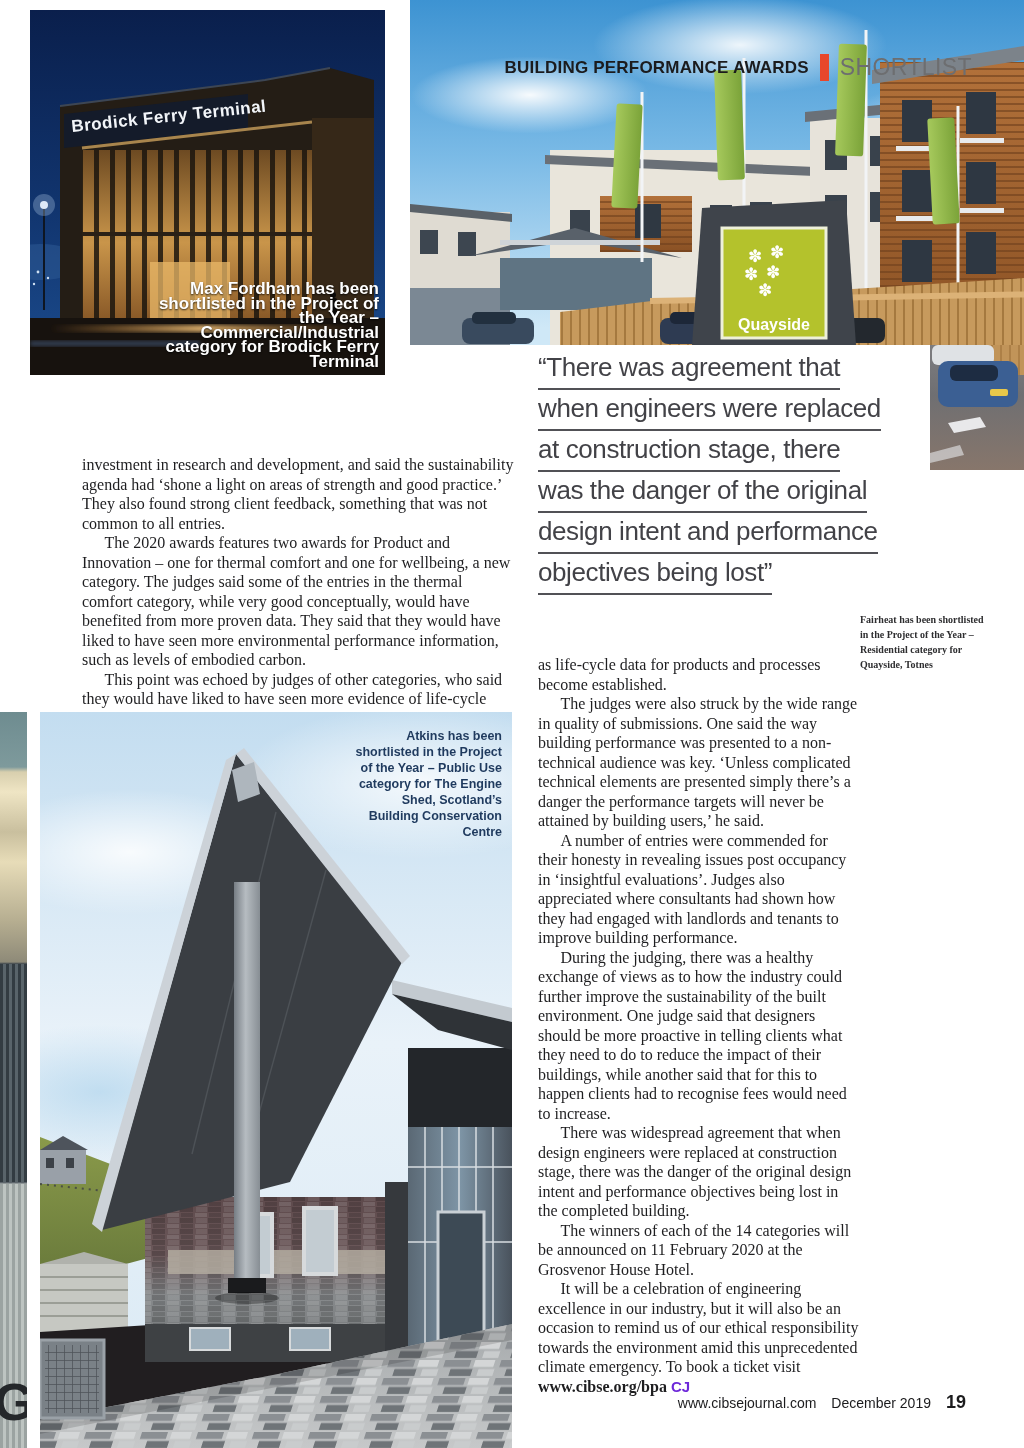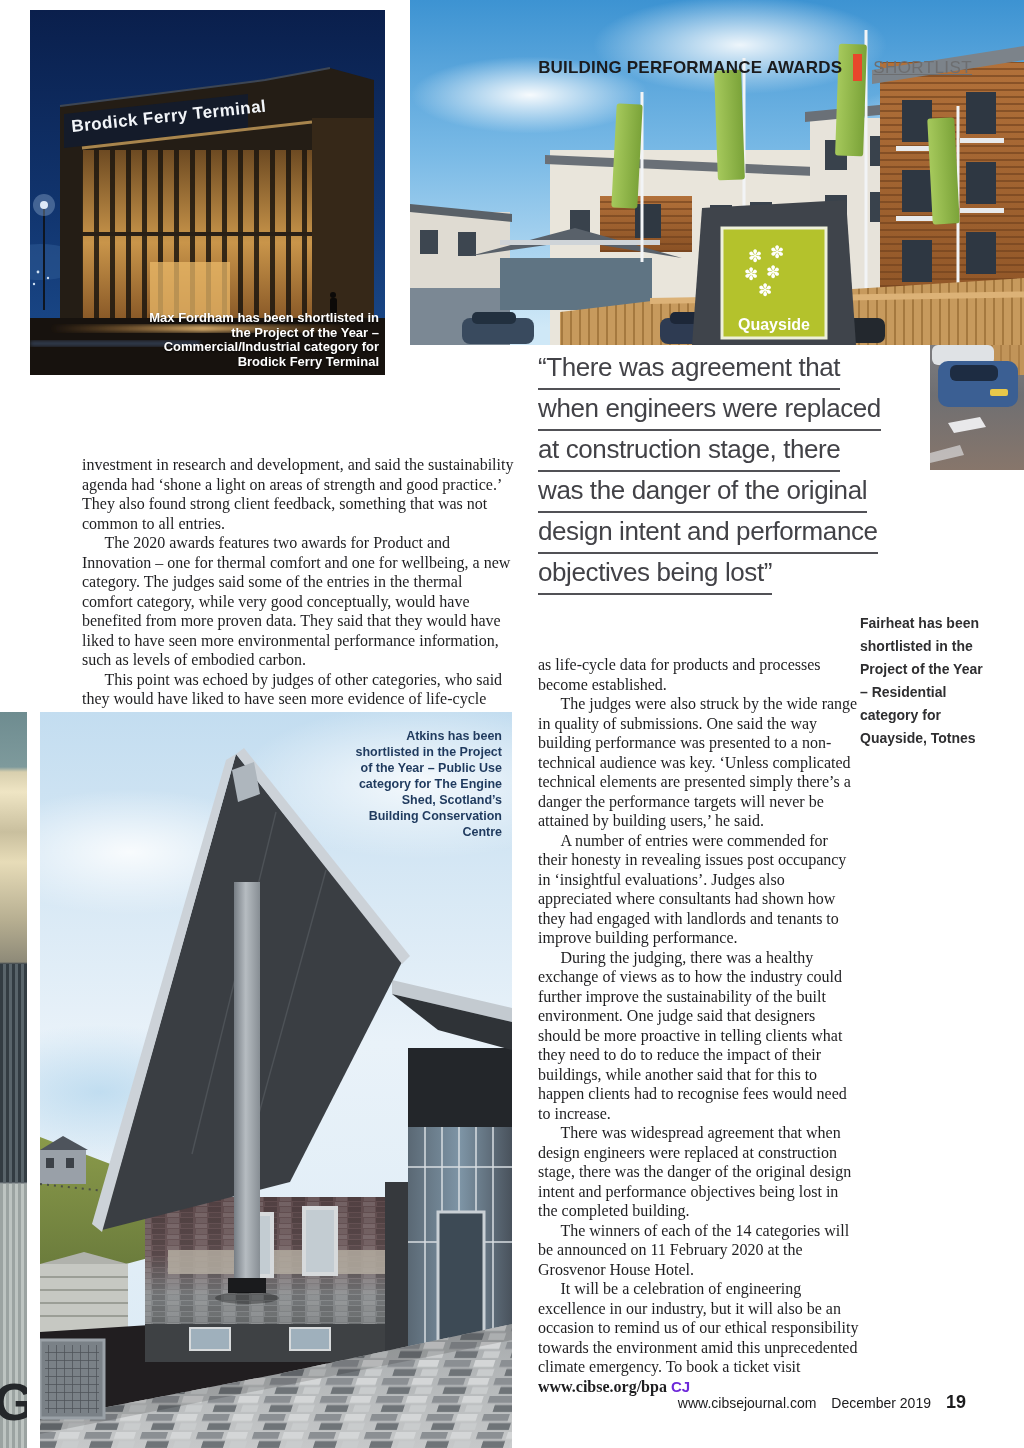--- a/index.html
+++ b/index.html
@@ -9,62 +9,62 @@
     font-family:"Liberation Serif", serif; color:#1c1c1e; overflow:hidden;
   }
   .photo { position:absolute; overflow:hidden; }
   .photo svg { position:absolute; inset:0; width:100%; height:100%; display:block; }
 
   
   .brodick { left:30px; top:10px; width:355px; height:365px;
     background:linear-gradient(180deg,#0a1f4c 0%,#11356f 55%,#1c4d8f 100%); }
   .brodick-caption {
     position:absolute; right:6px; bottom:6px; width:230px; text-align:right;
-    font-family:"Liberation Sans", sans-serif; font-weight:bold; font-size:13px;
+    font-family:"Liberation Sans", sans-serif; font-weight:bold; font-size:17px;
     line-height:14.5px; color:#ffffff; text-shadow:0 1px 2px rgba(0,0,0,.8);
   }
 
   
   .quayside { left:410px; top:0; width:614px; height:345px;
     background:
       radial-gradient(ellipse 170px 55px at 120px 95px, rgba(255,255,255,.95), rgba(255,255,255,0) 70%),
       radial-gradient(ellipse 210px 70px at 330px 45px, rgba(255,255,255,.9), rgba(255,255,255,0) 70%),
       radial-gradient(ellipse 190px 75px at 555px 135px, rgba(255,255,255,.85), rgba(255,255,255,0) 72%),
       linear-gradient(180deg,#3d93d2 0%,#7abae6 45%,#cfe8f7 95%);
   }
   .quayside-ext { left:930px; top:345px; width:94px; height:125px;
     background:linear-gradient(180deg,#7d7d80 0%,#6f6f72 40%,#87766b 100%); }
 
   
   .header { position:absolute; top:54px; right:52px; display:flex; align-items:center;
     font-family:"Liberation Sans", sans-serif; }
   .header-title { font-weight:bold; font-size:17px; letter-spacing:.2px; color:#1b1b1d; }
   .header-bar { width:9px; height:27px; background:#e8472b; margin:0 11px; }
-  .header-section { font-size:17px; color:#6d6e70; letter-spacing:.4px;text-decoration:underline; }
+  .header-section { font-size:23px; color:#6d6e70; letter-spacing:.4px; }
 
   
   .pull-quote { position:absolute; left:538px; top:352px; width:356px;
     font-family:"Liberation Sans", sans-serif; font-size:26px; letter-spacing:-.4px;
     color:#424247; }
   .pq-line { display:inline-block; padding-bottom:5px; margin-bottom:3px;
     border-bottom:2px solid #515156; white-space:nowrap; }
 
   
   .body-col { position:absolute; font-size:16px; line-height:19.5px; color:#1e1e20;
     text-align:left;margin-top:47px; }
   .col1 { left:82px; top:408px; width:434px; }
   .col2 { left:538px; top:608px; width:322px; }
   .body-col p + p { text-indent:1.4em; }
   .body-link { font-weight:bold; color:#1e1e20; text-decoration:none; }
   .cj-mark { font-family:"Liberation Sans", sans-serif; font-weight:bold; color:#6d28d9; font-size:15px; }
 
   
   .fairheat-caption { position:absolute; left:860px; top:612px; width:130px;
-    font-family:Liberation Sans, sans-serif; font-weight:bold; font-size:14px;
-    line-height:23px; color:#2e2e30; }
+    font-family:Liberation Serif, serif; font-weight:bold; font-size:10px;
+    line-height:15px; color:#2e2e30; }
   .atkins-caption { position:absolute; right:10px; top:16px; width:152px; text-align:right;
     font-family:"Liberation Sans", sans-serif; font-weight:bold; font-size:12.5px;
     line-height:16px; color:#1f3a5e; }
 
   
   .engine { left:40px; top:712px; width:472px; height:736px;
     background:
       radial-gradient(ellipse 220px 90px at 90px 140px, rgba(255,255,255,.85), rgba(255,255,255,0) 70%),
       radial-gradient(ellipse 260px 110px at 380px 70px, rgba(255,255,255,.8), rgba(255,255,255,0) 70%),
       radial-gradient(ellipse 200px 90px at 60px 380px, rgba(183,216,238,.8), rgba(183,216,238,0) 75%),

